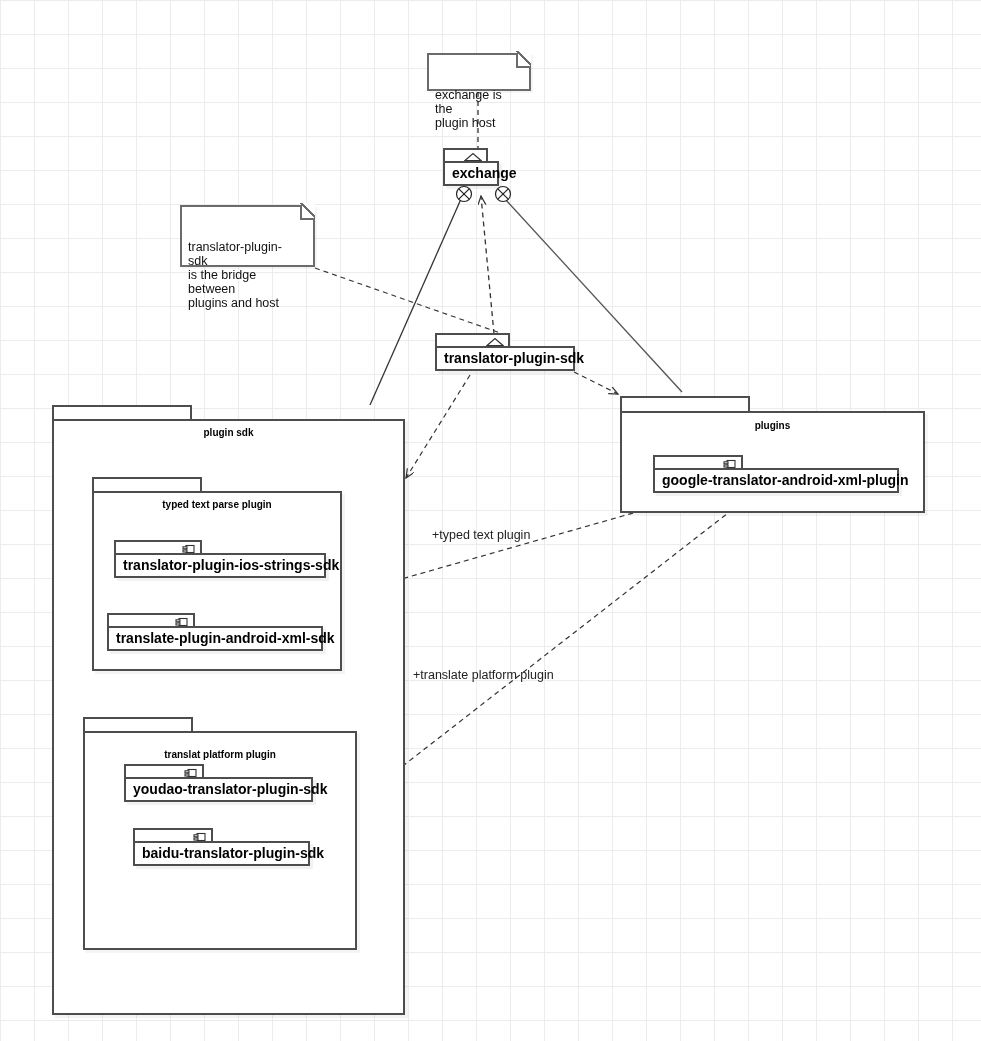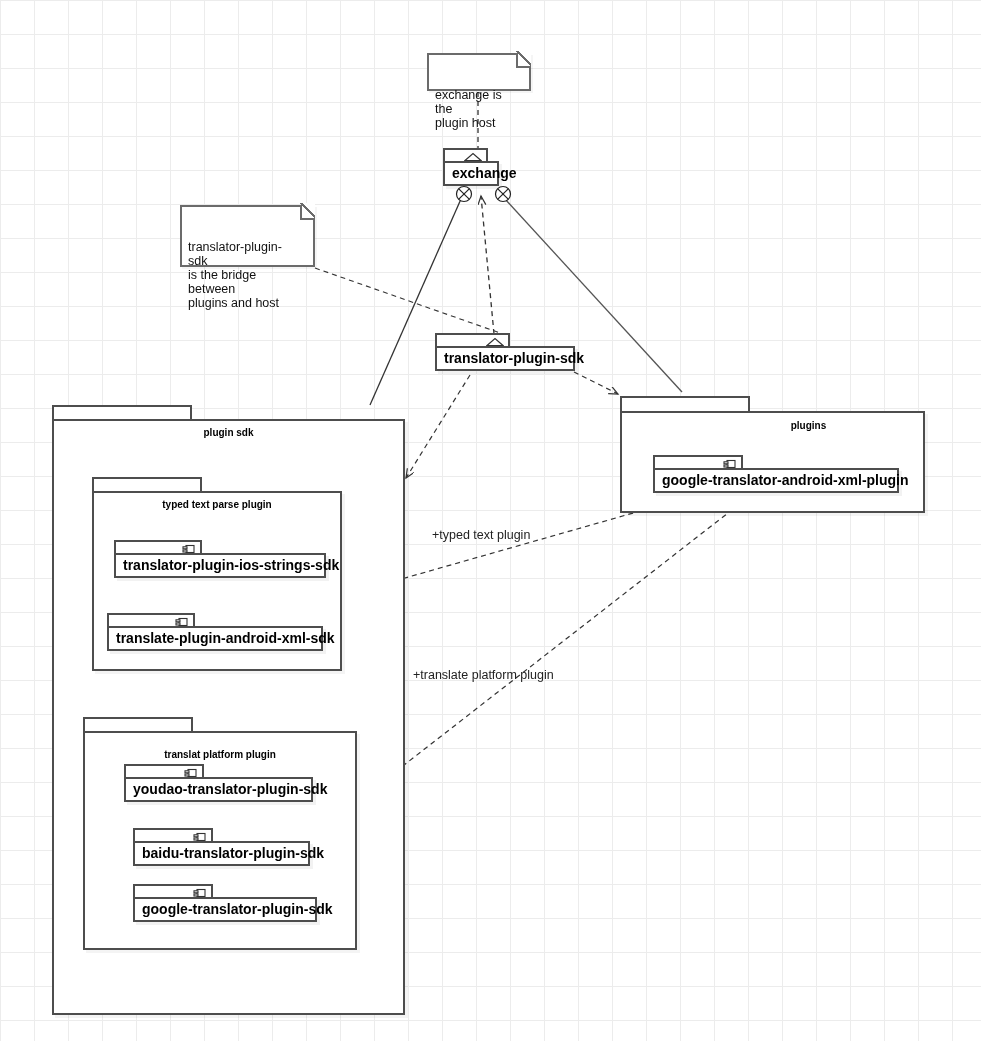--- a/index.html
+++ b/index.html
@@ -217,21 +217,21 @@
           </svg>
       </span>
     </div>
     <div class="node-body" style="width:140px;">
       <span>translator-plugin-sdk</span>
     </div>
   </div>
 
   <div class="package-tab" style="left:620px; top:396px; width:130px;"></div>
   <div class="package" style="left:620px; top:411px; width:305px; height:102px;">
-    <div class="package-title" style="top:7px;margin-left:36px;">plugins</div>
+    <div class="package-title" style="top:7px;">plugins</div>
   </div>
 
   <div class="node" style="left:653px; top:455px; width:236px; height:40px;">
     <div class="node-head" style="width:90px;">
       <span class="glyph">
         <svg width="14" height="12" viewBox="0 0 14 12">
           <rect x="4" y="2.5" width="8" height="7" fill="#ffffff" stroke="#333333" stroke-width="1.1"></rect>
           <rect x="1" y="3.8" width="4" height="2" fill="#ffffff" stroke="#333333" stroke-width="1.1"></rect>
           <rect x="1" y="7" width="4" height="2" fill="#ffffff" stroke="#333333" stroke-width="1.1"></rect>
         </svg>
@@ -310,31 +310,17 @@
           <rect x="1" y="3.8" width="4" height="2" fill="#ffffff" stroke="#333333" stroke-width="1.1"></rect>
           <rect x="1" y="7" width="4" height="2" fill="#ffffff" stroke="#333333" stroke-width="1.1"></rect>
         </svg>
       </span>
     </div>
     <div class="node-body" style="width:177px;">
       <span>baidu-translator-plugin-sdk</span>
     </div>
   </div>
 
-  <div class="node" style="left:133px; top:884px; width:184px; height:40px;">
-    <div class="node-head" style="width:80px;">
-      <span class="glyph">
-        <svg width="14" height="12" viewBox="0 0 14 12">
-          <rect x="4" y="2.5" width="8" height="7" fill="#ffffff" stroke="#333333" stroke-width="1.1"></rect>
-          <rect x="1" y="3.8" width="4" height="2" fill="#ffffff" stroke="#333333" stroke-width="1.1"></rect>
-          <rect x="1" y="7" width="4" height="2" fill="#ffffff" stroke="#333333" stroke-width="1.1"></rect>
-        </svg>
-      </span>
-    </div>
-    <div class="node-body" style="width:184px;">
-      <span>google-translator-plugin-sdk</span>
-    </div>
-  </div>
 
   <div class="edge-label" style="left:432px; top:528px;">+typed text plugin</div>
   <div class="edge-label" style="left:413px; top:668px;">+translate platform plugin</div>
 
 </div>
 
 </body></html>

